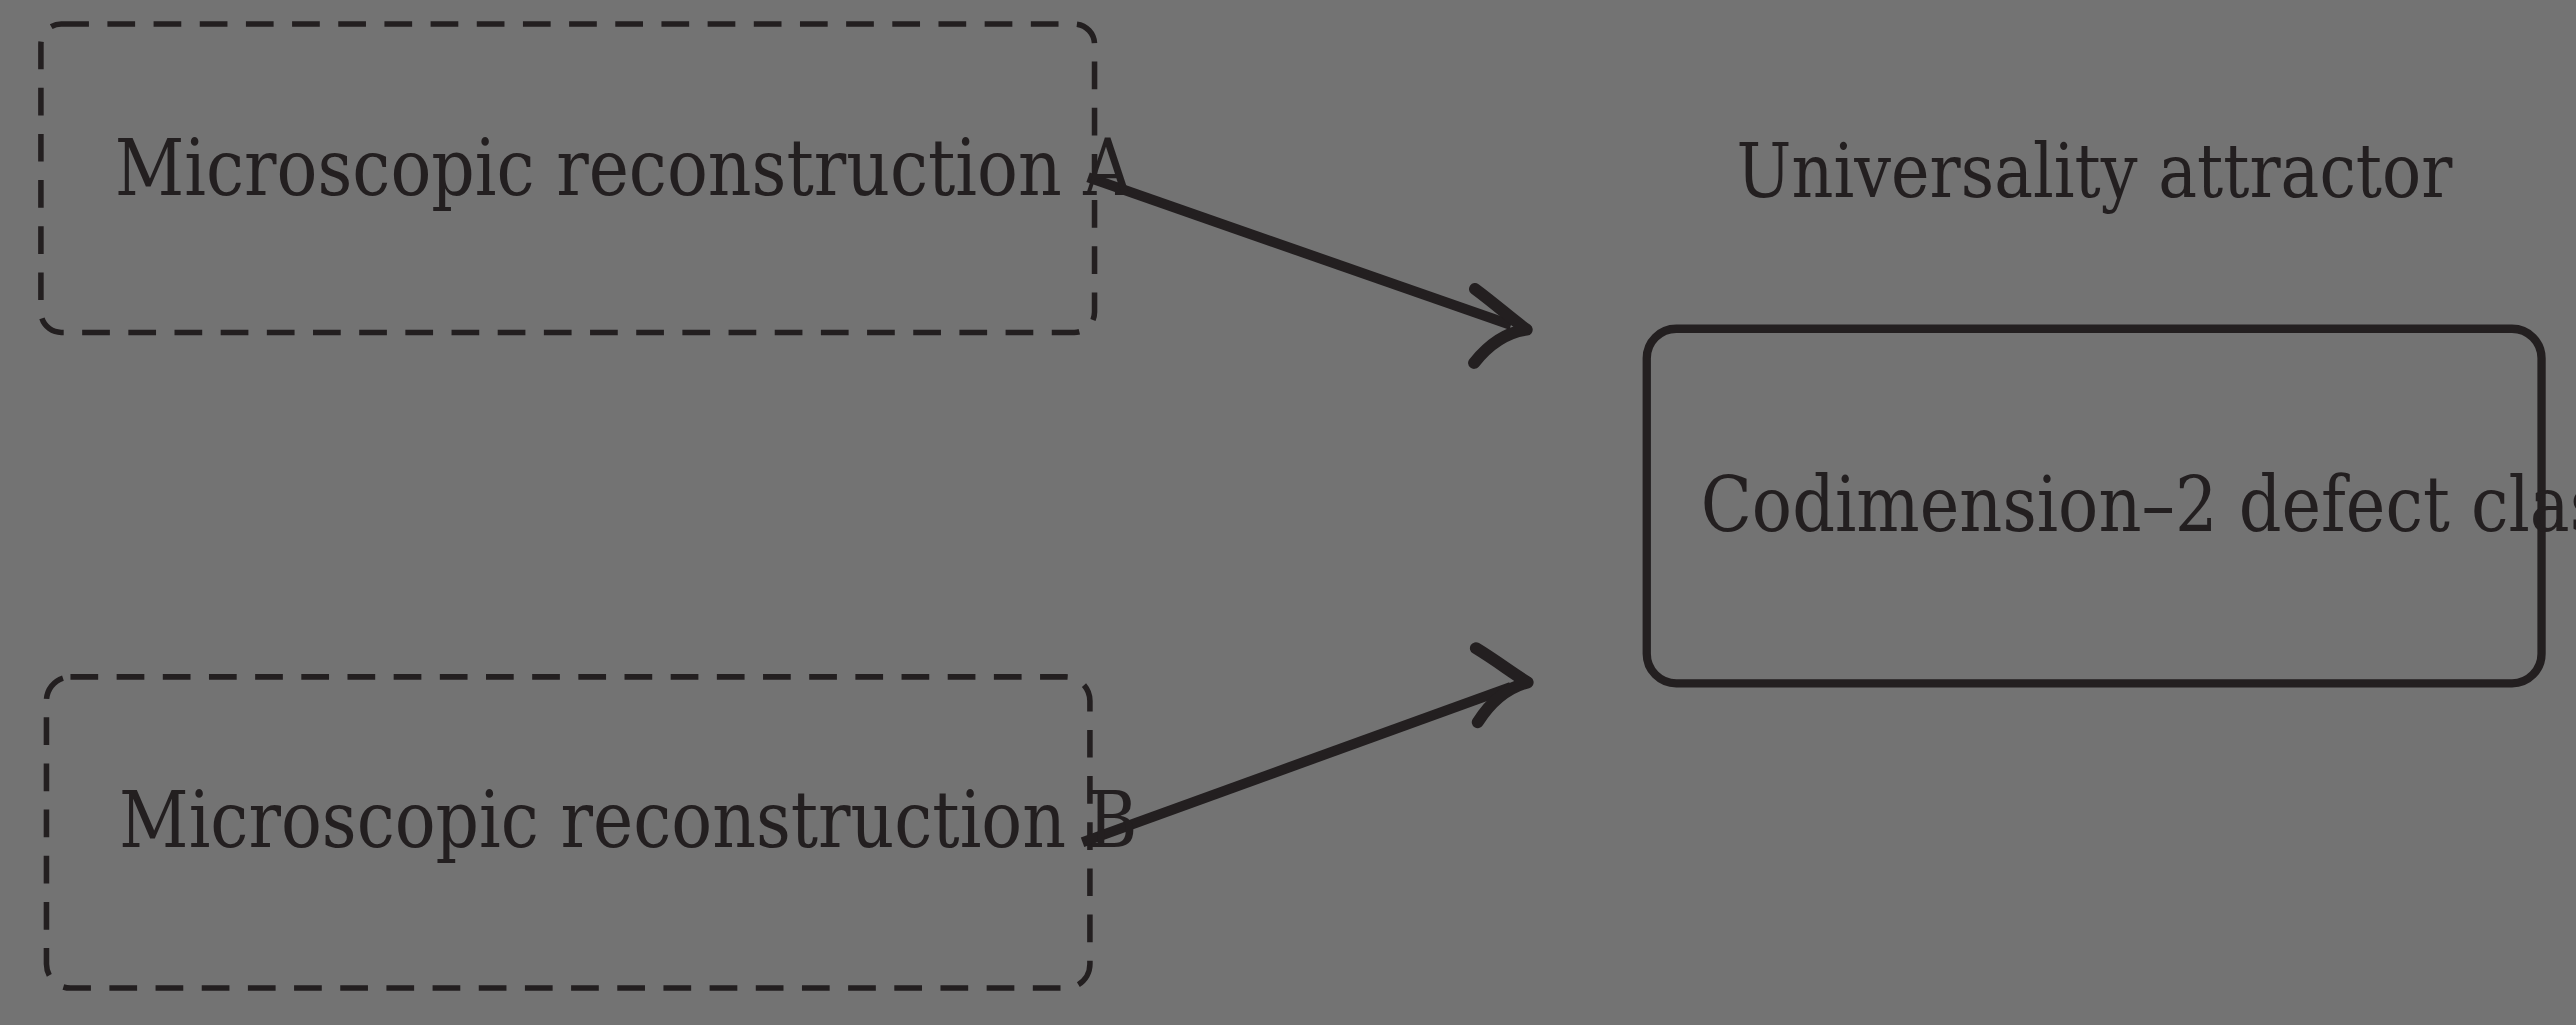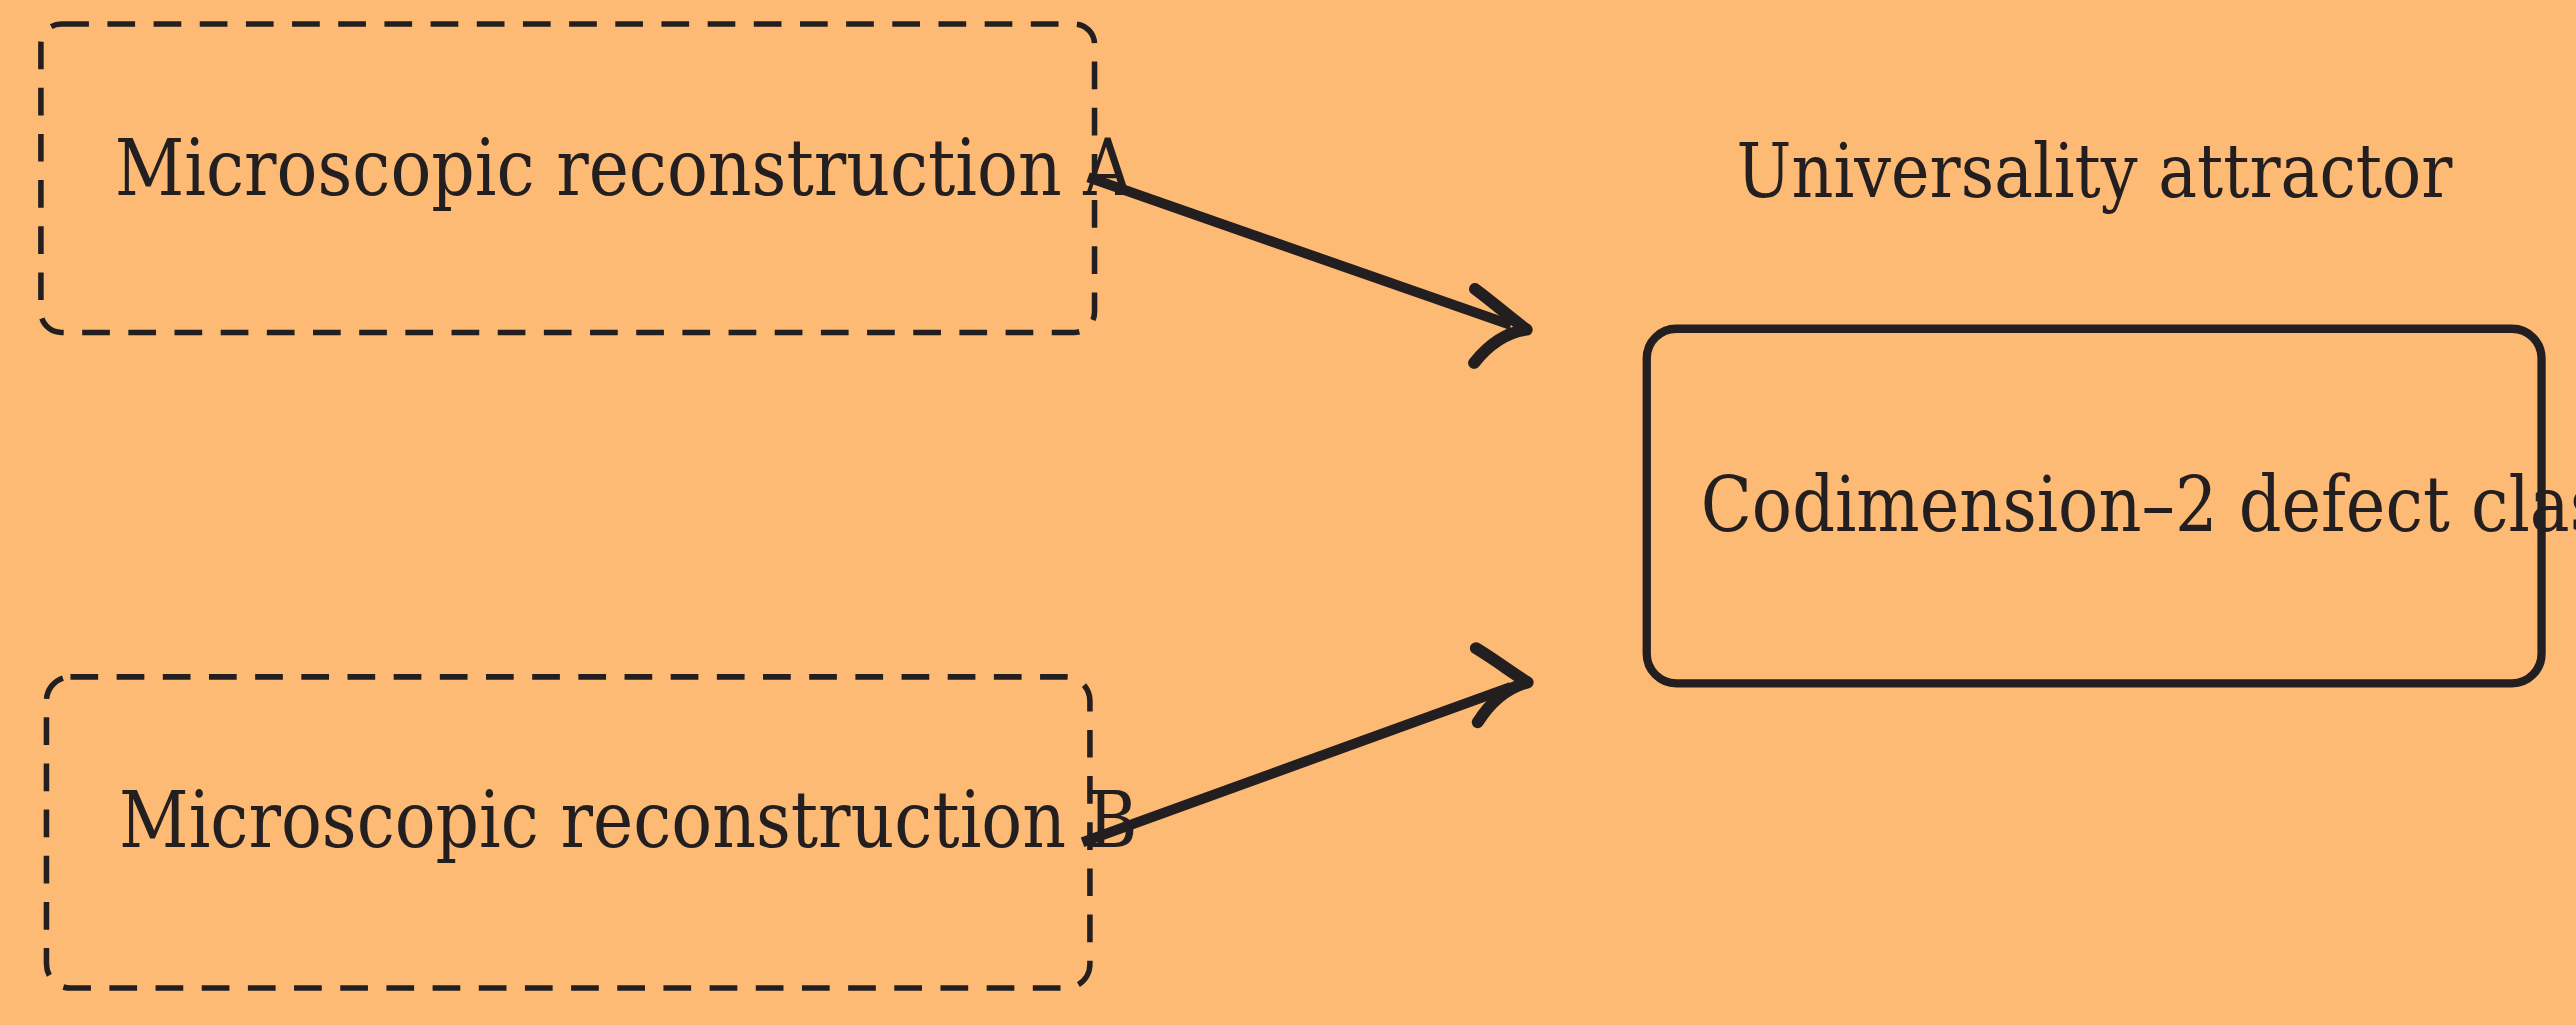--- a/index.html
+++ b/index.html
@@ -5,21 +5,21 @@
 <style>
   html, body {
     margin: 0;
     padding: 0;
     background: #ffffff;
   }
   #stage {
     position: relative;
     width: 2576px;
     height: 1025px;
-    background: #fdba74;
+    background: #737373;
     overflow: hidden;
     font-family: "DejaVu Serif", "Liberation Serif", serif;
     text-decoration: underline;
   }
   #diagram-svg {
     position: absolute;
     left: 0;
     top: 0;
     width: 2576px;
     height: 1025px;

